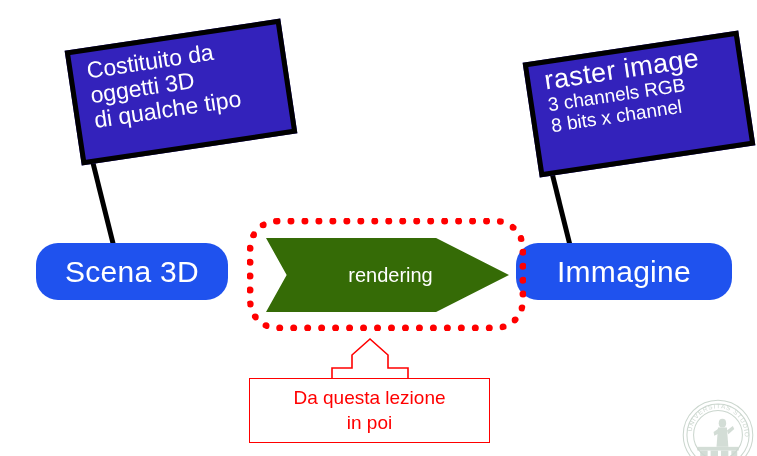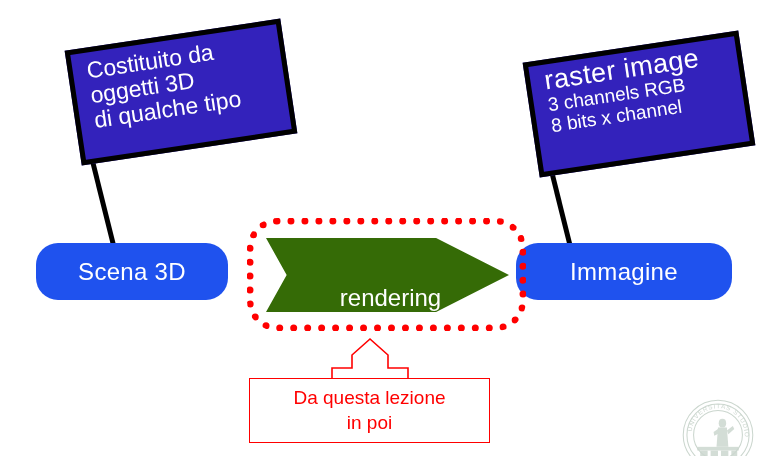--- a/index.html
+++ b/index.html
@@ -60,21 +60,21 @@
   #flag-right-banner .l1 { font-size: 27px; letter-spacing: 0.5px; }
   #flag-right-banner .l2,
   #flag-right-banner .l3 { font-size: 19px; }
 
   
   .term-box {
     position: absolute;
     background: #1F52EE;
     border-radius: 22px;
     color: #ffffff;
-    font-size: 24px;
+    font-size: 30px;
     display: flex;
     align-items: center;
     justify-content: center;
     letter-spacing: 0.3px;
   }
   #scene-box { left: 36px;  top: 243px; width: 192px; height: 57px; }
   #image-box { left: 516px; top: 243px; width: 216px; height: 57px; }
 
   
   #render-dotted-box {
@@ -100,24 +100,24 @@
     clip-path: polygon(0% 0%, 8.5% 50%, 0% 100%,
                        70% 100%, 70% 100%, 100% 50%, 70% 0%);
   }
   #render-arrow-label {
     position: absolute;
     left: 266px;
     top: 238px;
     width: 243px;
     height: 74px;
     display: flex;
-    align-items: flex-end;
+    align-items: center;
     justify-content: center;
     color: #ffffff;
-    font-size: 24px;
+    font-size: 20px;
     padding-left: 6px;
     box-sizing: border-box;
   }
 
   
   #callout-box {
     position: absolute;
     left: 249px;
     top: 378px;
     width: 241px;

